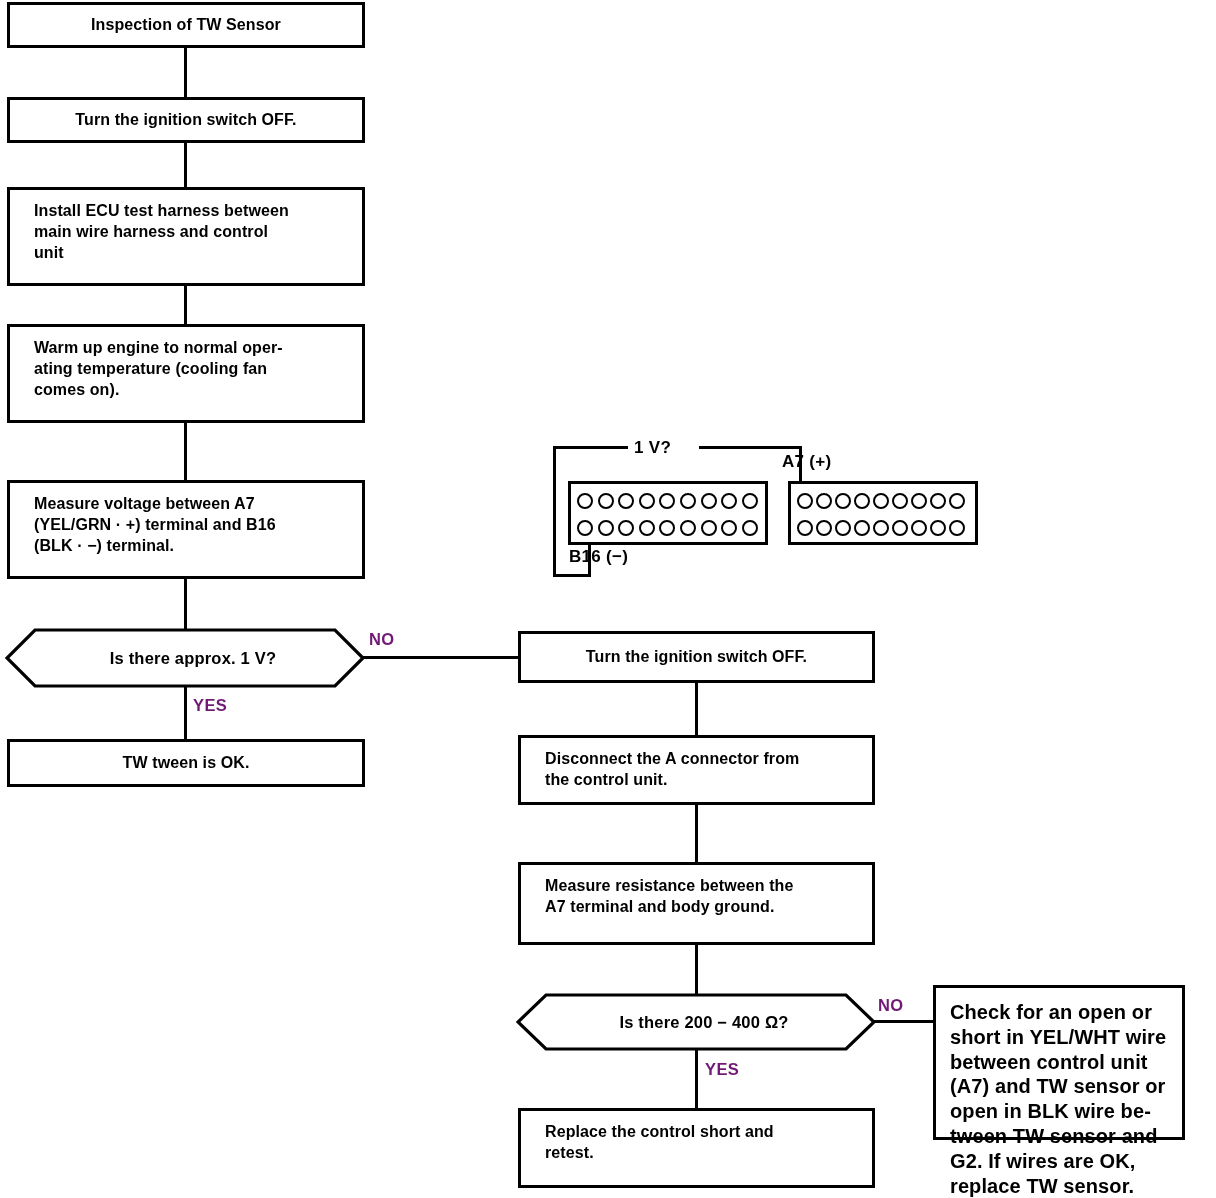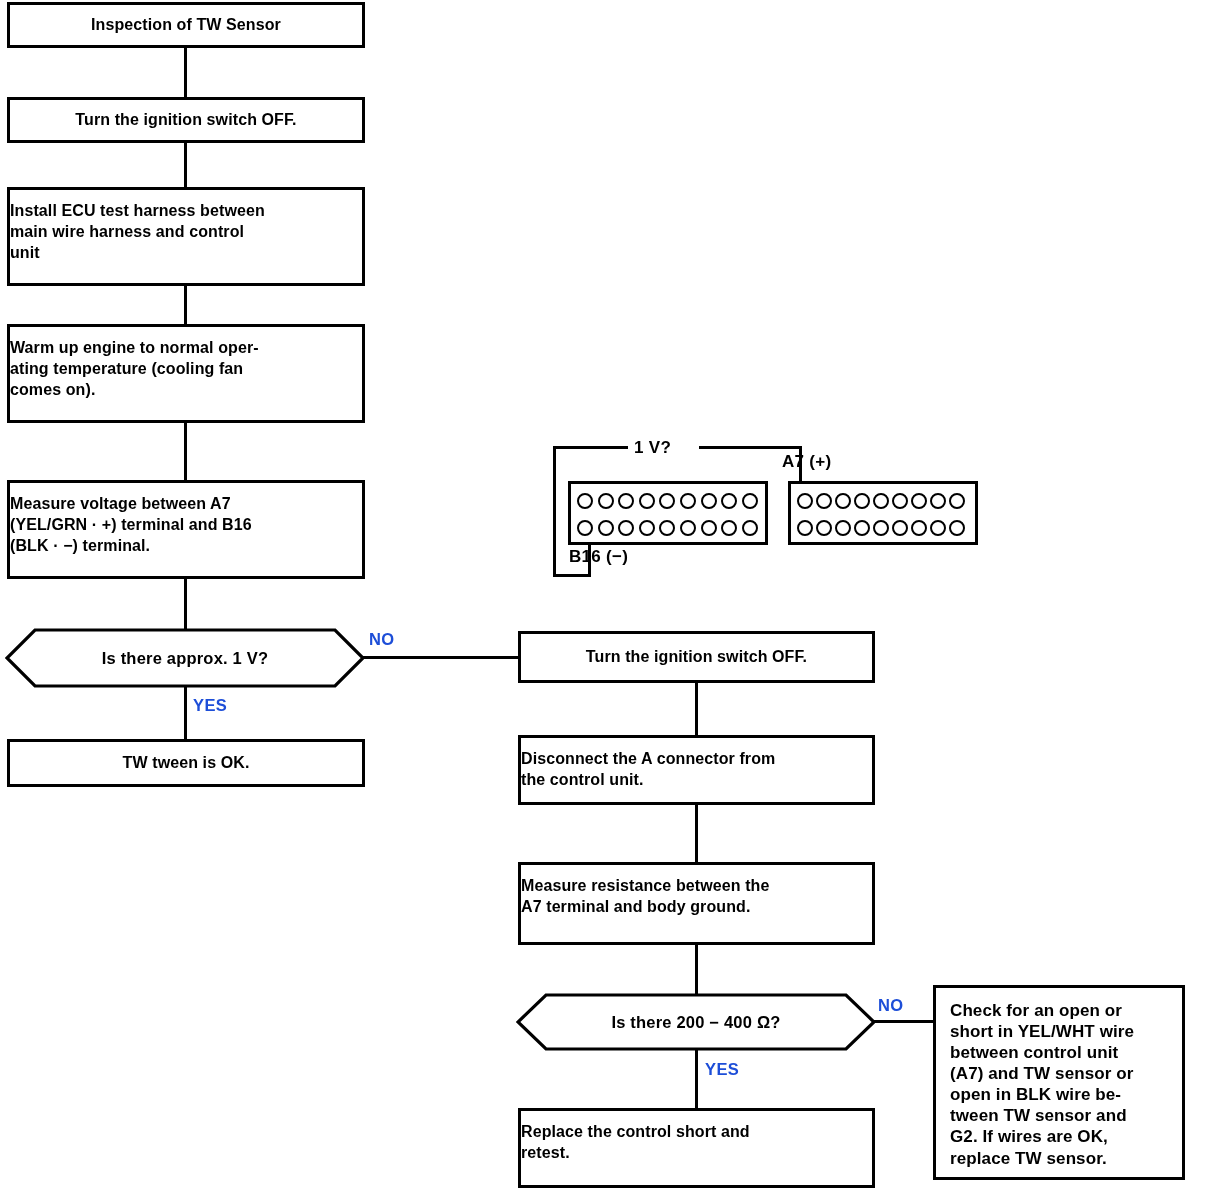--- a/index.html
+++ b/index.html
@@ -34,21 +34,21 @@
     display: block;
     white-space: pre-line;
   }
   .box.center .txt {
     text-align: center;
   }
   .box.left .txt {
     text-align: left;
   }
   .pad-c { padding: 0 10px; display:flex; align-items:center; justify-content:center; height:100%;}
-  .pad-l { padding: 10px 0; }
+  .pad-l { padding: 10px 24px; }
 
   
   .vline {
     position: absolute;
     width: 3px;
     background: #000;
   }
   .hline {
     position: absolute;
     height: 3px;
@@ -58,34 +58,34 @@
   
   .decision {
     position: absolute;
     color: #000;
     font-weight: bold;
     font-size: 16.5px;
   }
   .decision svg { position:absolute; left:0; top:0; }
   .decision .dtxt {
     position: absolute;
-    left: 0; top: 0;
+    left: 8px; top: 0;
     width: 100%; height: 100%;
     display: flex;
     align-items: center;
     justify-content: center;
     letter-spacing: .2px;
   }
 
   
   .blabel {
     position: absolute;
     font-weight: bold;
     font-size: 16.5px;
-    color: #1d4ed8;
+    color: #701a75;
     letter-spacing: .4px;
   }
 
   
   .conn {
     position: absolute;
     box-sizing: border-box;
     border: 3px solid #000;
     background: #fff;
   }
@@ -293,21 +293,21 @@
   <div class="vline" style="left:695px; top:1049px; height:59px;"></div>
   <div class="blabel" style="left:705px; top:1060px;">YES</div>
 
   <div class="box left" style="left:518px; top:1108px; width:357px; height:80px;">
     <div class="pad-l">
         <span class="txt">Replace the control short and
 retest.</span>
       </div>
   </div>
 
-  <div class="box left" style="left:933px; top:985px; width:252px; height:195px; font-size:17px; line-height:1.24;">
+  <div class="box left" style="left:933px; top:985px; width:252px; height:155px; font-size:20px; line-height:1.24;">
     <div class="pad-l" style="padding:12px 14px;">
         <span class="txt">Check for an open or
 short in YEL/WHT wire
 between control unit
 (A7) and TW sensor or
 open in BLK wire be-
 tween TW sensor and
 G2.  If wires are OK,
 replace TW sensor.</span>
       </div>

